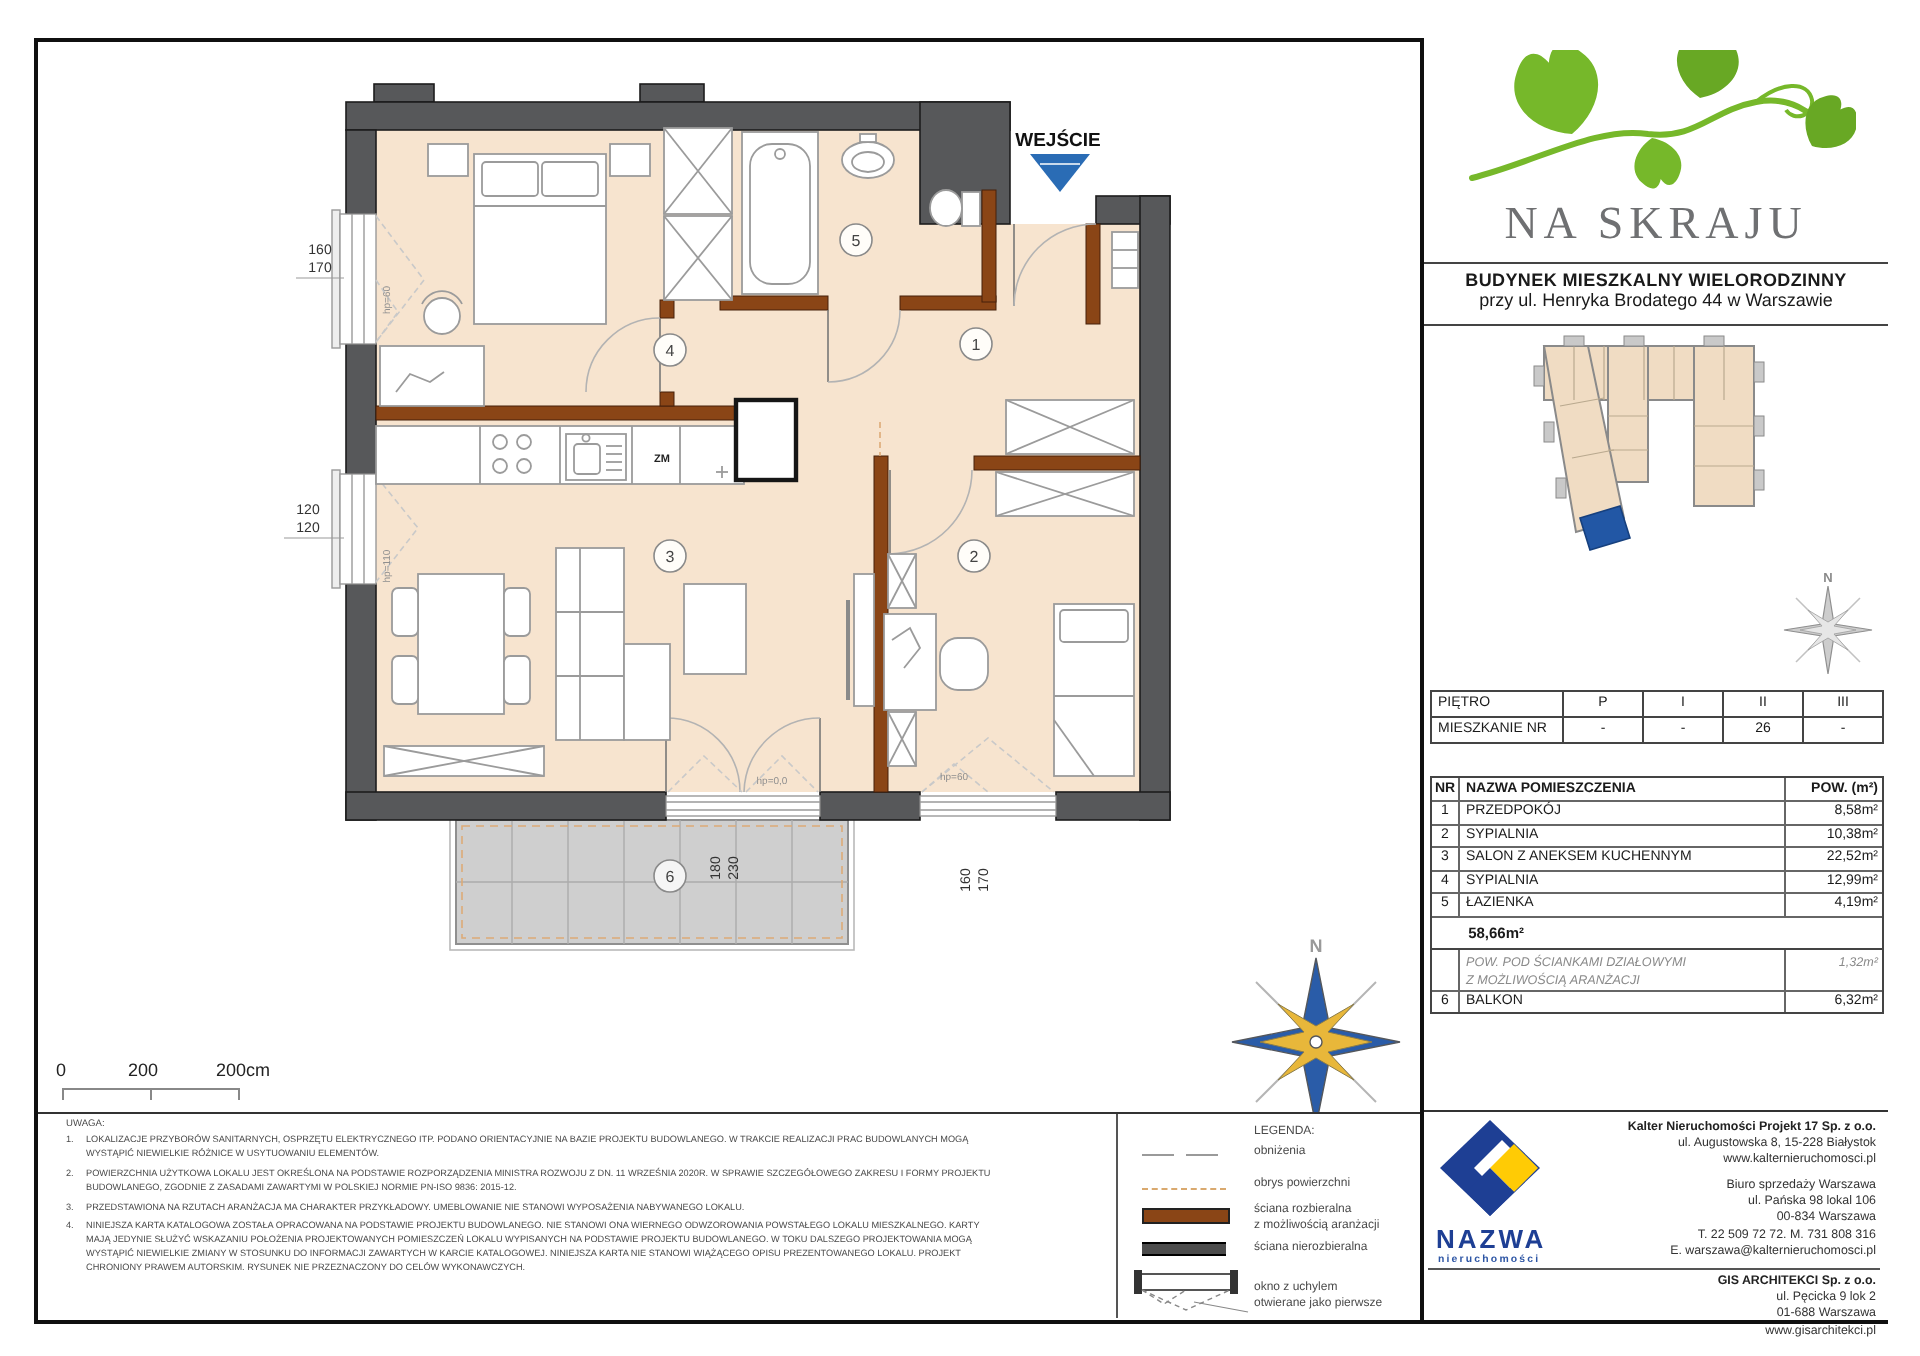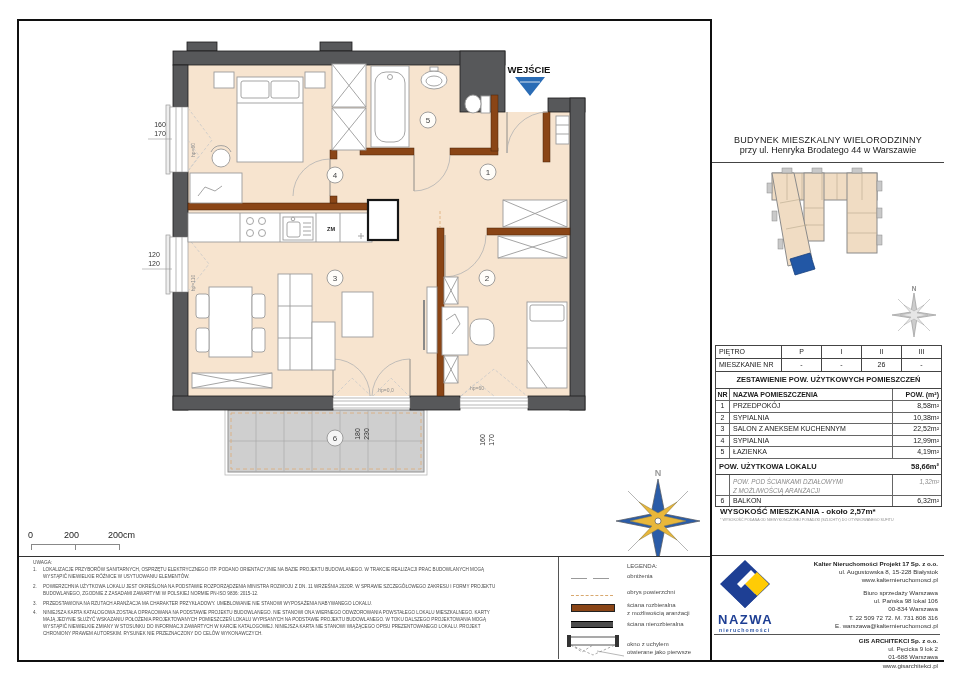--- a/index.html
+++ b/index.html
@@ -4,21 +4,21 @@
 <style>
   html,body{margin:0;padding:0;background:#e8e8e8}
   .page{position:relative;width:960px;height:678px;background:#fff;margin:0 auto;
         font-family:"Liberation Sans",sans-serif;color:#1a1a1a;overflow:hidden}
   .abs{position:absolute}
   .frame{left:17px;top:19px;width:923px;height:639px;border:2.5px solid #101010}
   
   .rp{left:710px;top:19px;width:232px;height:641px;border-left:2px solid #101010;background:#fff}
   .rp-sec{position:absolute;left:0;width:100%}
   .brand-title{font-family:"Liberation Serif",serif;font-size:23px;letter-spacing:3px;color:#6f7072;text-align:center}
-  .addr1{font-size:9px;font-weight:normal;text-align:center;letter-spacing:.2px}
+  .addr1{font-size:9px;font-weight:bold;text-align:center;letter-spacing:.2px}
   .addr2{font-size:9px;text-align:center}
   .ftable{position:absolute;left:3px;width:225px;border:1px solid #444;font-size:7px}
   .frow{display:flex;height:12px;line-height:12px}
   .frow+.frow{border-top:1px solid #444}
   .fcell-l{width:62px;padding-left:3px;border-right:1px solid #444}
   .fcell{flex:1;text-align:center;border-right:1px solid #444}
   .fcell:last-child{border-right:none}
   .zhead{position:absolute;left:3px;width:225px;font-size:7.5px;font-weight:bold;text-align:center;
          height:17px;line-height:17px;border-left:1px solid #444;border-right:1px solid #444}
   .atable{position:absolute;left:3px;width:225px;border:1px solid #444;font-size:7px}
@@ -354,20 +354,33 @@
       </svg>
       <div class="litem" style="left:68px;top:84px">
         <div>okno z uchylem</div>
           <div>otwierane jako pierwsze</div>
       </div>
     </div>
   </div>
 
   <div class="abs rp">
 
+    <div class="rp-sec" style="top:0;height:112px;border-bottom:1px solid #444">
+      <svg width="200" height="72" style="position:absolute;left:16px;top:6px" viewBox="0 0 200 72">
+        <path d="M8,64 C40,56 70,38 96,42 C120,45 128,30 150,26 C166,23 178,30 186,42" fill="none" stroke="#76b82a" stroke-width="3" stroke-linecap="round"></path>
+        <path d="M150,26 C162,16 176,15 178,25 C179,33 169,36 165,30" fill="none" stroke="#76b82a" stroke-width="2"></path>
+        <g fill="#76b82a">
+          <path transform="translate(58,42) rotate(-18) scale(1.7)" d="M0,0 C-10,-4 -16,-14 -10,-22 C-6,-28 -2,-27 0,-22 C2,-27 6,-28 10,-22 C16,-14 10,-4 0,0 Z"></path>
+          <path transform="translate(122,24) rotate(12) scale(1.25)" fill="#68a824" d="M0,0 C-10,-4 -16,-14 -10,-22 C-6,-28 -2,-27 0,-22 C2,-27 6,-28 10,-22 C16,-14 10,-4 0,0 Z"></path>
+          <path transform="translate(98,44) rotate(168) scale(0.95)" d="M0,0 C-10,-4 -16,-14 -10,-22 C-6,-28 -2,-27 0,-22 C2,-27 6,-28 10,-22 C16,-14 10,-4 0,0 Z"></path>
+          <path transform="translate(178,48) rotate(38) scale(1.05)" fill="#68a824" d="M0,0 C-10,-4 -16,-14 -10,-22 C-6,-28 -2,-27 0,-22 C2,-27 6,-28 10,-22 C16,-14 10,-4 0,0 Z"></path>
+        </g>
+      </svg>
+      <div class="brand-title" style="position:absolute;left:0;top:80px;width:100%">NA SKRAJU</div>
+    </div>
 
     <div class="rp-sec" style="top:113px;height:30px;border-bottom:1px solid #444">
       <div class="addr1" style="margin-top:3px">BUDYNEK MIESZKALNY WIELORODZINNY</div>
       <div class="addr2">przy ul. Henryka Brodatego 44 w Warszawie</div>
     </div>
 
     <div class="rp-sec" style="top:144px;height:182px">
       <svg width="232" height="182" viewBox="0 0 232 182">
         <g fill="#f0dcc3" stroke="#8a8a8a" stroke-width="1">
           <rect x="60" y="10" width="105" height="27"></rect>
@@ -420,21 +433,20 @@
       </div>
       <div class="frow">
         <div class="fcell-l">MIESZKANIE NR</div>
         <div class="fcell">-</div>
         <div class="fcell">-</div>
         <div class="fcell">26</div>
         <div class="fcell">-</div>
       </div>
     </div>
 
-    <div class="zhead" style="top:352px">ZESTAWIENIE POW. UŻYTKOWYCH POMIESZCZEŃ</div>
 
     <div class="atable" style="top:369px">
       <div class="arow hdr">
         <div class="ac-nr">NR</div>
         <div class="ac-name">NAZWA POMIESZCZENIA</div>
         <div class="ac-pow">POW. (m²)</div>
       </div>
       <div class="arow">
         <div class="ac-nr">1</div>
         <div class="ac-name">PRZEDPOKÓJ</div>
@@ -454,42 +466,37 @@
         <div class="ac-nr">4</div>
         <div class="ac-name">SYPIALNIA</div>
         <div class="ac-pow">12,99m²</div>
       </div>
       <div class="arow">
         <div class="ac-nr">5</div>
         <div class="ac-name">ŁAZIENKA</div>
         <div class="ac-pow">4,19m²</div>
       </div>
       <div class="arow total">
-        <div class="ac-name" style="border-right:none">POW. UŻYTKOWA LOKALU</div>
         <div class="ac-pow">58,66m²</div>
       </div>
       <div class="arow part">
         <div style="width:13px;border-right:1px solid #666"></div>
         <div class="part-lines">
           <div>POW. POD ŚCIANKAMI DZIAŁOWYMI</div>
           <div>Z MOŻLIWOŚCIĄ ARANŻACJI</div>
         </div>
         <div class="part-pow">1,32m²</div>
       </div>
       <div class="arow balk" style="border-bottom:none">
         <div class="ac-nr">6</div>
         <div class="ac-name">BALKON</div>
         <div class="ac-pow">6,32m²</div>
       </div>
     </div>
 
-    <div class="hblock" style="top:488px">
-      <div class="htitle">WYSOKOŚĆ MIESZKANIA - około 2,57m*</div>
-      <div class="hnote">* WYSOKOŚĆ PODANA OD NIEWYKOŃCZONEJ POSADZKI (SZLICHTY) DO OTYNKOWANEGO SUFITU</div>
-    </div>
 
     <div class="contact" style="top:536px;height:105px">
       <svg width="52" height="50" style="position:absolute;left:7px;top:3px" viewBox="0 0 52 50">
         <polygon points="26,1 51,25 26,49 1,25" fill="#1e3f94"></polygon>
         <polygon points="32,11 46,25 32,39 18,25" fill="#ffffff"></polygon>
         <polygon points="38,13 50,25 38,37 26,25" fill="#ffcb05"></polygon>
         <polygon points="26,25 38,37 26,49 14,37" fill="#1e3f94"></polygon>
       </svg>
       <div class="kalter-name" style="left:6px;top:56px">NAZWA</div>
       <div class="kalter-sub" style="left:7px;top:71px">nieruchomości</div>

